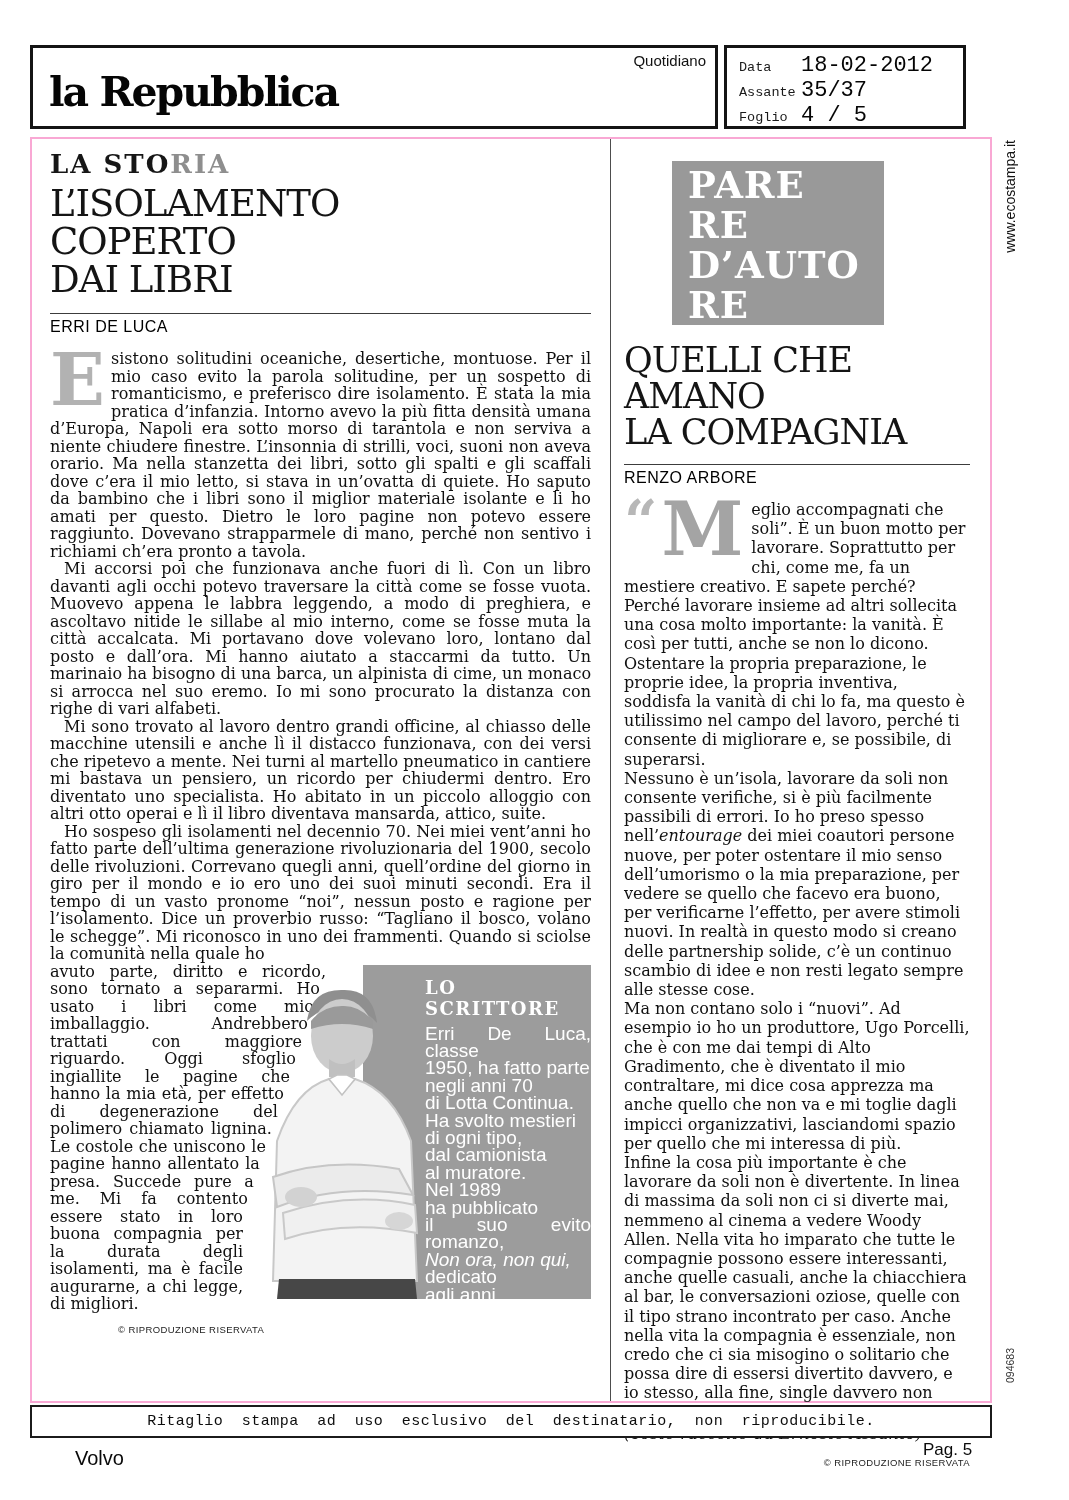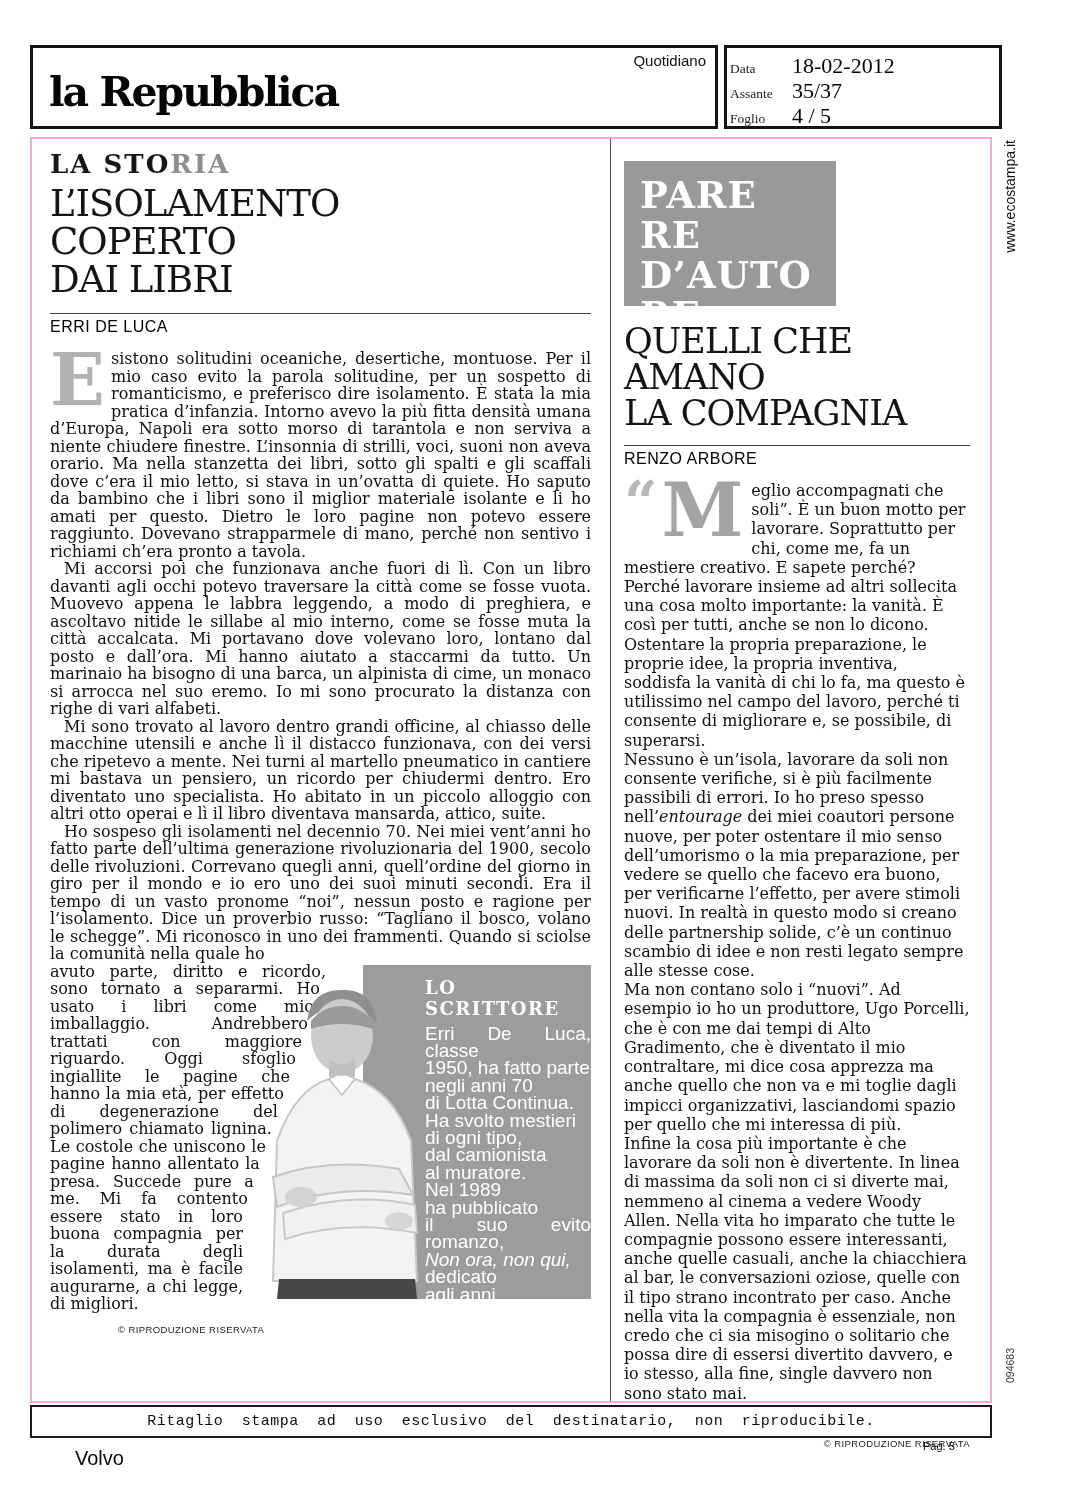--- a/index.html
+++ b/index.html
@@ -4,22 +4,22 @@
 <title>Press clipping</title>
 <style>
   html,body{margin:0;padding:0;background:#e8e8e8;}
   .page{position:relative;width:1069px;height:1500px;background:#ffffff;margin:0 auto;
         font-family:"DejaVu Serif",serif;color:#161616;overflow:hidden;}
   
   .hdr-left{position:absolute;left:30px;top:45px;width:688px;height:84px;border:3px solid #141414;box-sizing:border-box;background:#fff;}
   .masthead{position:absolute;left:16px;top:20px;font-family:"DejaVu Serif",serif;font-weight:bold;
             font-size:41px;letter-spacing:-2px;color:#050505;}
   .quotidiano{position:absolute;right:9px;top:4px;font-family:"Liberation Sans",sans-serif;font-size:15px;color:#111;}
-  .hdr-right{position:absolute;left:724px;top:45px;width:278px;height:84px;border:3px solid #141414;box-sizing:border-box;background:#fff;
-             font-family:Liberation Serif, serif;padding:5px 0 0 3px;}
+  .hdr-right{position:absolute;left:724px;top:45px;width:242px;height:84px;border:3px solid #141414;box-sizing:border-box;background:#fff;
+             font-family:Liberation Mono, monospace;padding:5px 0 0 12px;}
   .meta-row{display:flex;align-items:baseline;height:25px;}
   .meta-label{width:62px;font-size:13.5px;color:#1a1a1a;}
   .meta-value{font-size:22px;color:#050505;}
   
   .side-site{position:absolute;left:1002px;top:140px;writing-mode:vertical-rl;transform:rotate(180deg);
              font-family:"Liberation Sans",sans-serif;font-size:14px;color:#111;}
   .side-code{position:absolute;left:1004px;top:1348px;writing-mode:vertical-rl;transform:rotate(180deg);
              font-family:"Liberation Sans",sans-serif;font-size:10.5px;color:#333;}
   
   .main-box{position:absolute;left:30px;top:137px;width:962px;height:1266px;border:2px solid #f9a8d4;box-sizing:border-box;background:#fff;}
@@ -42,36 +42,36 @@
   .caption-box{position:absolute;right:0;top:2px;width:228px;bottom:0;background:#9c9c9c;box-sizing:border-box;
                padding:12px 0 8px 62px;color:#ffffff;}
   .cap-title{font-family:"DejaVu Serif",serif;font-weight:bold;font-size:18px;line-height:21px;letter-spacing:1.5px;margin-bottom:6px;}
   .cap-body{font-family:"Liberation Sans",sans-serif;font-size:19px;line-height:17.4px;}
   .portrait{position:absolute;left:-2px;bottom:0;z-index:2;}
   .copyright{font-family:"Liberation Sans",sans-serif;font-size:9.5px;letter-spacing:.4px;color:#1c1c1c;margin-top:8px;}
   .copyright.cl{margin-left:68px;}
   .copyright.cr{text-align:right;margin-top:10px;}
   
   .col-right{position:absolute;left:592px;top:22px;width:346px;}
-  .parere-box{width:212px;height:145px;background:#999999;box-sizing:border-box;padding:14px 0 0 16px;}
+  .parere-box{width:212px;height:164px;background:#999999;box-sizing:border-box;padding:4px 0 0 16px;margin-left:48px;}
   .parere-box div{font-family:"DejaVu Serif",serif;font-weight:bold;font-size:37px;line-height:40px;
                   letter-spacing:1px;color:#ffffff;}
   .headline-r{margin-top:17px;font-size:35px;line-height:36px;letter-spacing:-1px;color:#141414;}
   .body-r{margin-top:13px;font-size:16px;line-height:19.2px;text-align:left;color:#101010;}
   .body-r p{margin:0;}
   .qm-float{float:left;height:56px;margin:2px 8px 0 0;}
   .qm{font-size:58px;line-height:40px;color:#b7b7b7;font-weight:bold;letter-spacing:-6px;vertical-align:top;display:inline-block;margin-right:10px;}
   .dropcap-m{display:inline-block;font-size:74px;line-height:54px;font-weight:bold;color:#a4a4a4;}
   .signoff{font-size:16.5px;font-style:italic;margin-top:2px;}
   
   .footer-strip{position:absolute;left:30px;top:1405px;width:962px;height:33px;border:2px solid #1b1b1b;box-sizing:border-box;
                 font-family:"Liberation Mono",monospace;font-size:15px;letter-spacing:.5px;word-spacing:9px;
                 color:#0d0d0d;text-align:center;line-height:29px;background:#fff;}
   .brand{position:absolute;left:75px;top:1447px;font-family:"Liberation Sans",sans-serif;font-size:20px;color:#0a0a0a;}
-  .pagenum{position:absolute;left:923px;top:1440px;font-family:"Liberation Sans",sans-serif;font-size:11px;color:#0a0a0a;}
+  .pagenum{position:absolute;left:923px;top:1440px;font-family:"Liberation Sans",sans-serif;font-size:17px;color:#0a0a0a;}
   i{font-style:italic;}
 </style>
 </head>
 <body>
 
 <div class="page">
 
   <div class="hdr-left">
     <div class="masthead">la Repubblica</div>
     <div class="quotidiano">Quotidiano</div>

